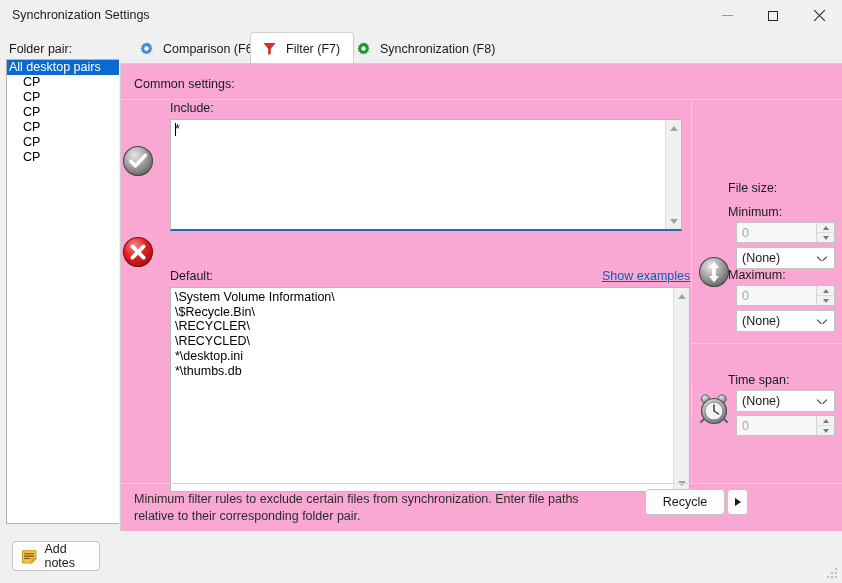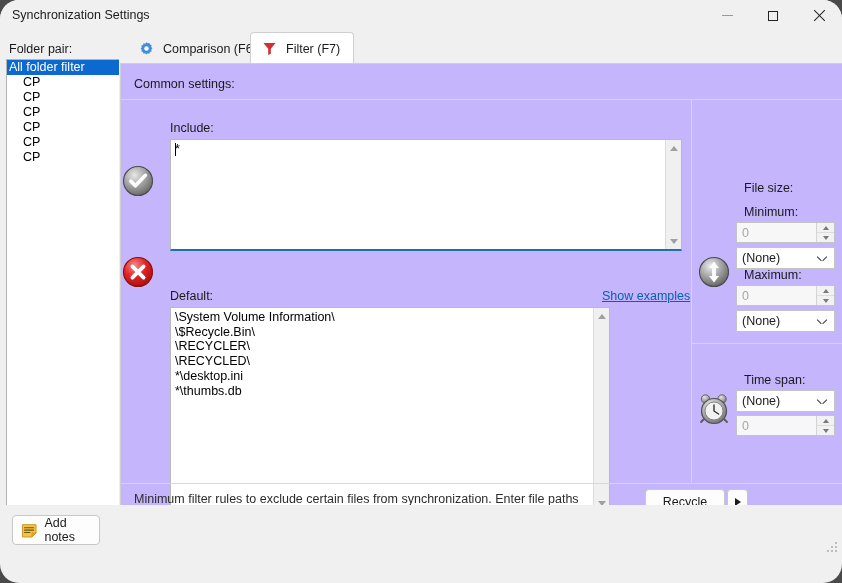--- a/index.html
+++ b/index.html
@@ -14,21 +14,21 @@
     font-size: 12.5px;
     color: #1a1a1a;
     background: #4a4a4a;
   }
   .window {
     position: absolute;
     left: 0; top: 0;
     width: 842px;
     height: 583px;
     background: #f0f0f0;
-    border-radius: 19px;
+    border-radius: 0;
     overflow: hidden;
     box-sizing: border-box;
   }
 
   
   .titlebar {
     position: absolute;
     left: 0; top: 0;
     width: 842px;
     height: 31px;
@@ -149,21 +149,21 @@
   #tab-comparison { left: 7px; }
   #tab-filter     { left: 130px; justify-content: space-between; }
   #tab-sync       { left: 224px; }
 
   
   .panel {
     position: absolute;
     left: 120px; top: 63px;
     width: 722px;
     height: 468px;
-    background: #c4b5fd;
+    background: #f9a8d4;
     border-top: 1px solid #cfcfcf;
     border-left: 1px solid #cfcfcf;
     box-sizing: border-box;
   }
   .common-settings {
     position: absolute;
     left: 13px; top: 13px;
     font-size: 12.5px;
     color: #1a1a1a;
   }
@@ -171,21 +171,21 @@
     position: absolute;
     left: 0; top: 35px;
     width: 721px;
     height: 1px;
     background: #d8d8d8;
   }
 
   
   .filter-area {
     position: absolute;
-    left: 0; top: 44px;
+    left: 0; top: 24px;
     width: 570px;
     height: 382px;
   }
   .lbl {
     position: absolute;
     font-size: 12.5px;
     color: #1a1a1a;
   }
   #include-label { left: 49px; top: 13px; }
   #exclude-label { left: 49px; top: 181px; }
@@ -206,21 +206,21 @@
     box-sizing: border-box;
     overflow: hidden;
   }
   #include-box {
     left: 49px; top: 31px;
     width: 512px; height: 112px;
     border-bottom: 2px solid #1f6fb0;
   }
   #exclude-box {
     left: 49px; top: 199px;
-    width: 440px; height: 205px;
+    width: 520px; height: 205px;
   }
   .textarea-content {
     position: absolute;
     left: 4px; top: 2px;
     right: 18px;
     font-size: 12.5px;
     line-height: 14.7px;
     color: #000;
     white-space: pre;
     font-family: "Liberation Sans", sans-serif;
@@ -281,21 +281,21 @@
     position: absolute;
     left: 0; top: 243px;
     width: 151px;
     height: 1px;
     background: #d8d8d8;
   }
   .side-lbl {
     position: absolute;
     font-size: 12.5px;
     color: #1a1a1a;
-    left: 52px;
+    left: 36px;
   }
   #filesize-label { top: 81px; }
   #minimum-label  { top: 105px; }
   #maximum-label  { top: 168px; }
   #timespan-label { top: 273px; }
 
   .spin {
     position: absolute;
     left: 44px;
     width: 99px;
@@ -414,21 +414,21 @@
   .small-right-tri {
     width: 0; height: 0;
     border-top: 4.5px solid transparent;
     border-bottom: 4.5px solid transparent;
     border-left: 6px solid #1a1a1a;
   }
 
   
   .footer {
     position: absolute;
-    left: 0; top: 505px;
+    left: 0; top: 531px;
     width: 842px;
     height: 52px;
     background: #f0f0f0;
     border-bottom-left-radius: 8px;
     border-bottom-right-radius: 8px;
   }
   #add-notes-btn {
     left: 12px; top: 10px; width: 88px; height: 30px;
     justify-content: flex-start;
     padding-left: 8px;
@@ -459,21 +459,21 @@
       <div class="glyph-max"></div>
     </div>
     <div class="winbtn close">
       <div class="glyph-close"></div>
     </div>
   </div>
 
   <div class="left-col">
     <div class="folder-pair-label">Folder pair:</div>
     <div class="pair-list">
-      <div class="pair-item selected">All folder filter</div>
+      <div class="pair-item selected">All desktop pairs</div>
       <div class="pair-item child">CP</div>
       <div class="pair-item child">CP</div>
       <div class="pair-item child">CP</div>
       <div class="pair-item child">CP</div>
       <div class="pair-item child">CP</div>
       <div class="pair-item child">CP</div>
     </div>
   </div>
 
   <div class="tabstrip">
@@ -486,20 +486,27 @@
       <span>Comparison (F6)</span>
     </div>
 
     <div class="tab active" id="tab-filter">
       <svg class="tab-icon" viewBox="0 0 16 16">
         <path fill="#d03030" d="M1.5 2.2h13L9.4 8.3v5.2l-2.8 1.4V8.3z"></path>
       </svg>
       <span>Filter (F7)</span>
     </div>
 
+    <div class="tab" id="tab-sync">
+      <svg class="tab-icon" viewBox="0 0 16 16">
+        <path fill="#159a27" d="M8 1.2 9.3 2.5l1.8-.5.6 1.8 1.8.6-.5 1.8L14.3 8l-1.3 1.3.5 1.8-1.8.6-.6 1.8-1.8-.5L8 14.3 6.7 13l-1.8.5-.6-1.8-1.8-.6.5-1.8L1.7 8 3 6.7l-.5-1.8 1.8-.6.6-1.8 1.8.5z"></path>
+        <circle cx="8" cy="8" r="2.4" fill="#ffffff"></circle>
+      </svg>
+      <span>Synchronization (F8)</span>
+    </div>
   </div>
 
   <div class="panel">
     <div class="common-settings">Common settings:</div>
     <div class="hr-top"></div>
 
     <div class="filter-area">
 
       <div class="lbl" id="include-label">Include:</div>
 

